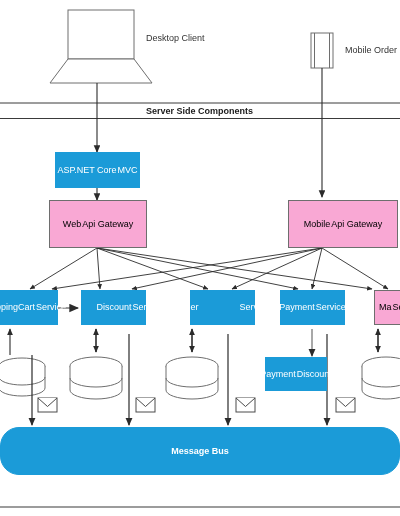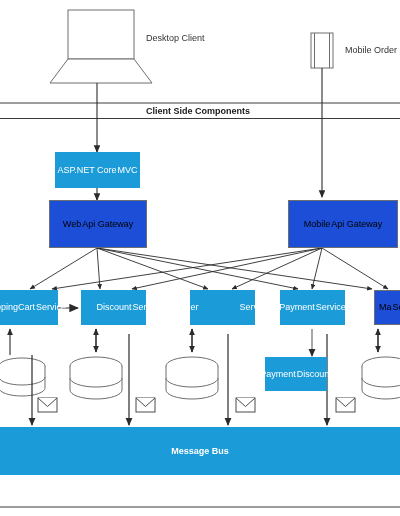--- a/index.html
+++ b/index.html
@@ -6,21 +6,21 @@
   body{
     width:400px;height:516px;overflow:hidden;position:relative;
     font-family:"Liberation Sans","DejaVu Sans",sans-serif;
     color:#000000;
   }
   #canvas{position:absolute;inset:0;width:400px;height:516px;}
 
   .node{position:absolute;box-sizing:border-box;display:flex;align-items:center;
         justify-content:center;text-align:center;line-height:1.15;}
   .box-blue{background:#1B9BD8;border:1px solid #1B9BD8;color:#ffffff;font-size:9px;}
-  .box-white{background:#1d4ed8;border:1px solid #6E6E6E;color:#000000;font-size:9px;}
+  .box-white{background:#f9a8d4;border:1px solid #6E6E6E;color:#000000;font-size:9px;}
   .lbl{position:absolute;font-size:9px;color:#333333;white-space:nowrap;}
   .band-lbl{position:absolute;font-size:9px;font-weight:bold;color:#1a1a1a;
             background:#ffffff;padding:0 5px;white-space:nowrap;}
   .two-line{display:flex;flex-direction:row;gap:1px;}
 </style>
 </head>
 <body>
 
 <svg id="canvas" viewBox="0 0 400 516" xmlns="http://www.w3.org/2000/svg">
   <defs>
@@ -132,21 +132,21 @@
   </g>
 
   <g stroke="#2b2b2b" fill="none" stroke-width="1.2">
     <line x1="32" y1="355" x2="32" y2="425" marker-end="url(#ah)"></line>
     <line x1="129" y1="334" x2="129" y2="425" marker-end="url(#ah)"></line>
     <line x1="228" y1="334" x2="228" y2="425" marker-end="url(#ah)"></line>
     <line x1="327" y1="334" x2="327" y2="425" marker-end="url(#ah)"></line>
   </g>
 </svg>
 
-<div class="band-lbl" style="left:141px;top:106px;">Client Side Components</div>
+<div class="band-lbl" style="left:141px;top:106px;">Server Side Components</div>
 
 <div class="lbl" style="left:146px;top:33px;">Desktop Client</div>
 <div class="lbl" style="left:345px;top:45px;">Mobile Order</div>
 
 <div class="node box-blue two-line" style="left:55px;top:152px;width:85px;height:36px;">
   <span>ASP.NET Core</span>
   <span>MVC</span>
 </div>
 
 <div class="node box-white two-line" style="left:49px;top:200px;width:98px;height:48px;">
@@ -183,15 +183,15 @@
      align-items:center;justify-content:flex-start;padding-left:4px;">
   <span>Ma</span>
   <span>Se</span>
 </div>
 
 <div class="node box-blue two-line" style="left:265px;top:357px;width:62px;height:34px;">
   <span>Payment</span>
   <span>Discount</span>
 </div>
 
-<div class="node box-blue" style="left:0px;top:427px;width:400px;height:48px;font-weight:bold;">
+<div class="node box-blue" style="left:0px;top:427px;width:400px;height:48px;font-weight:bold;border-radius:19px;">
   <span>Message Bus</span>
 </div>
 
 </body></html>

